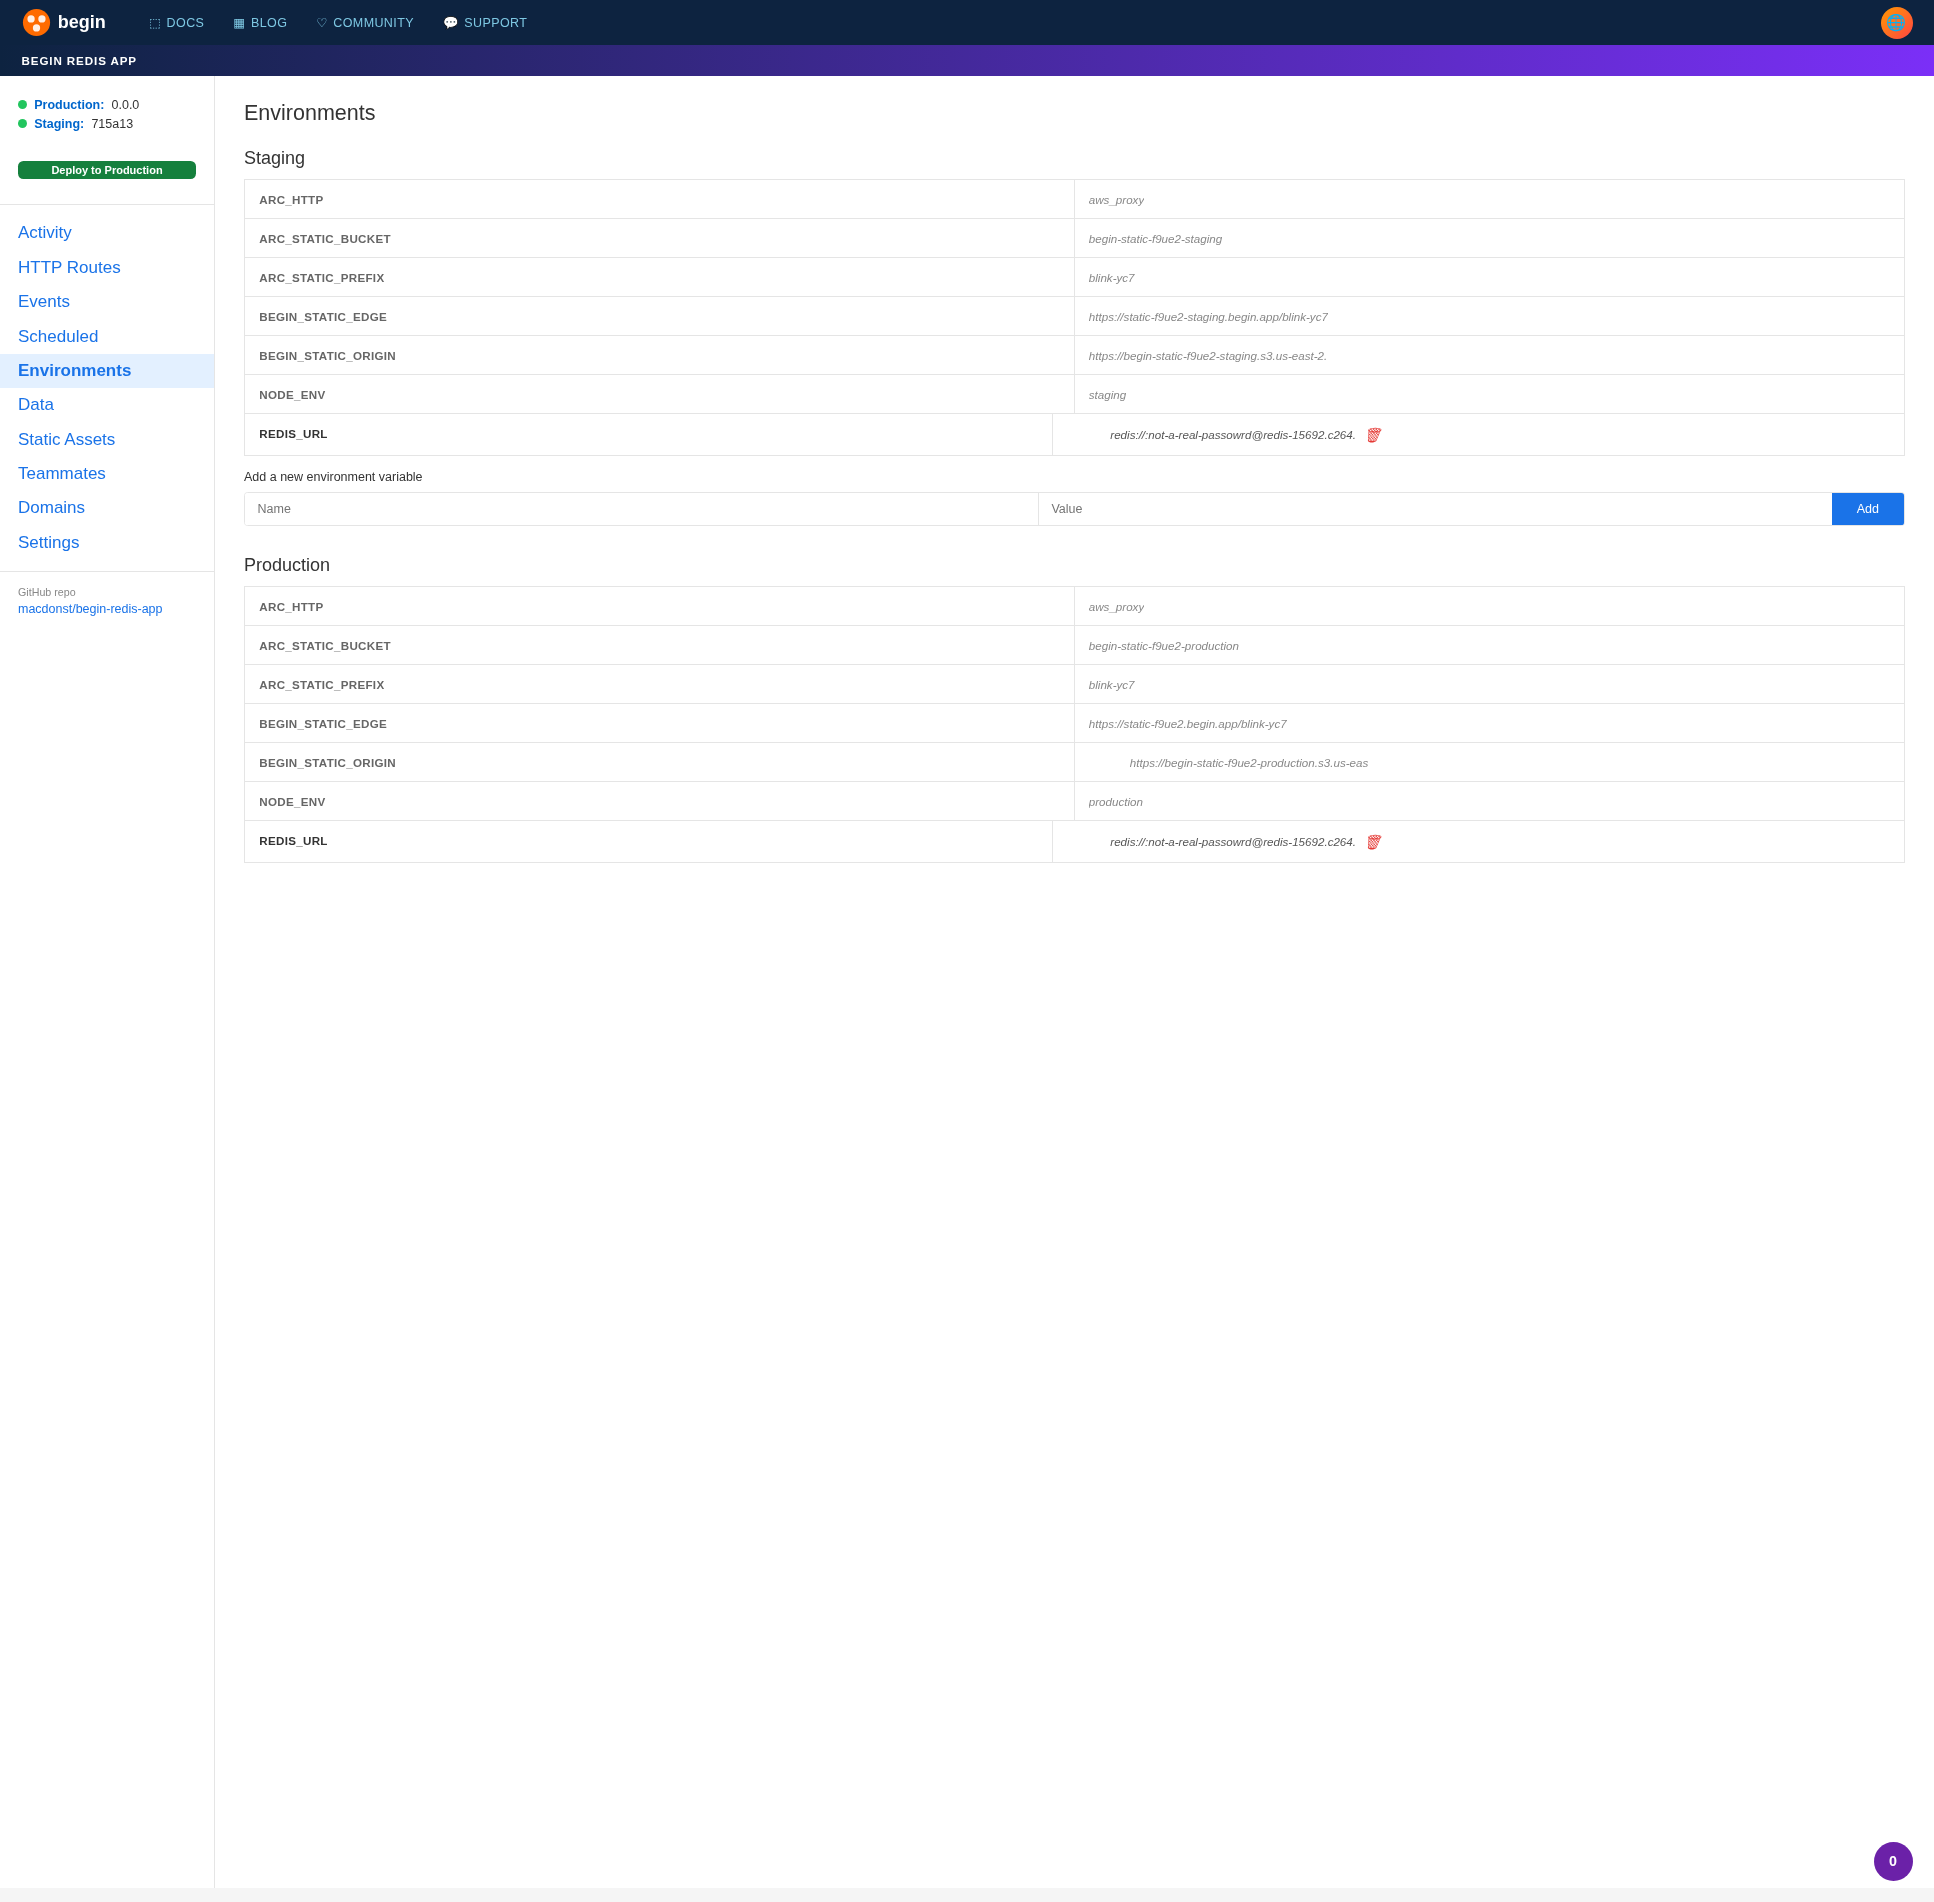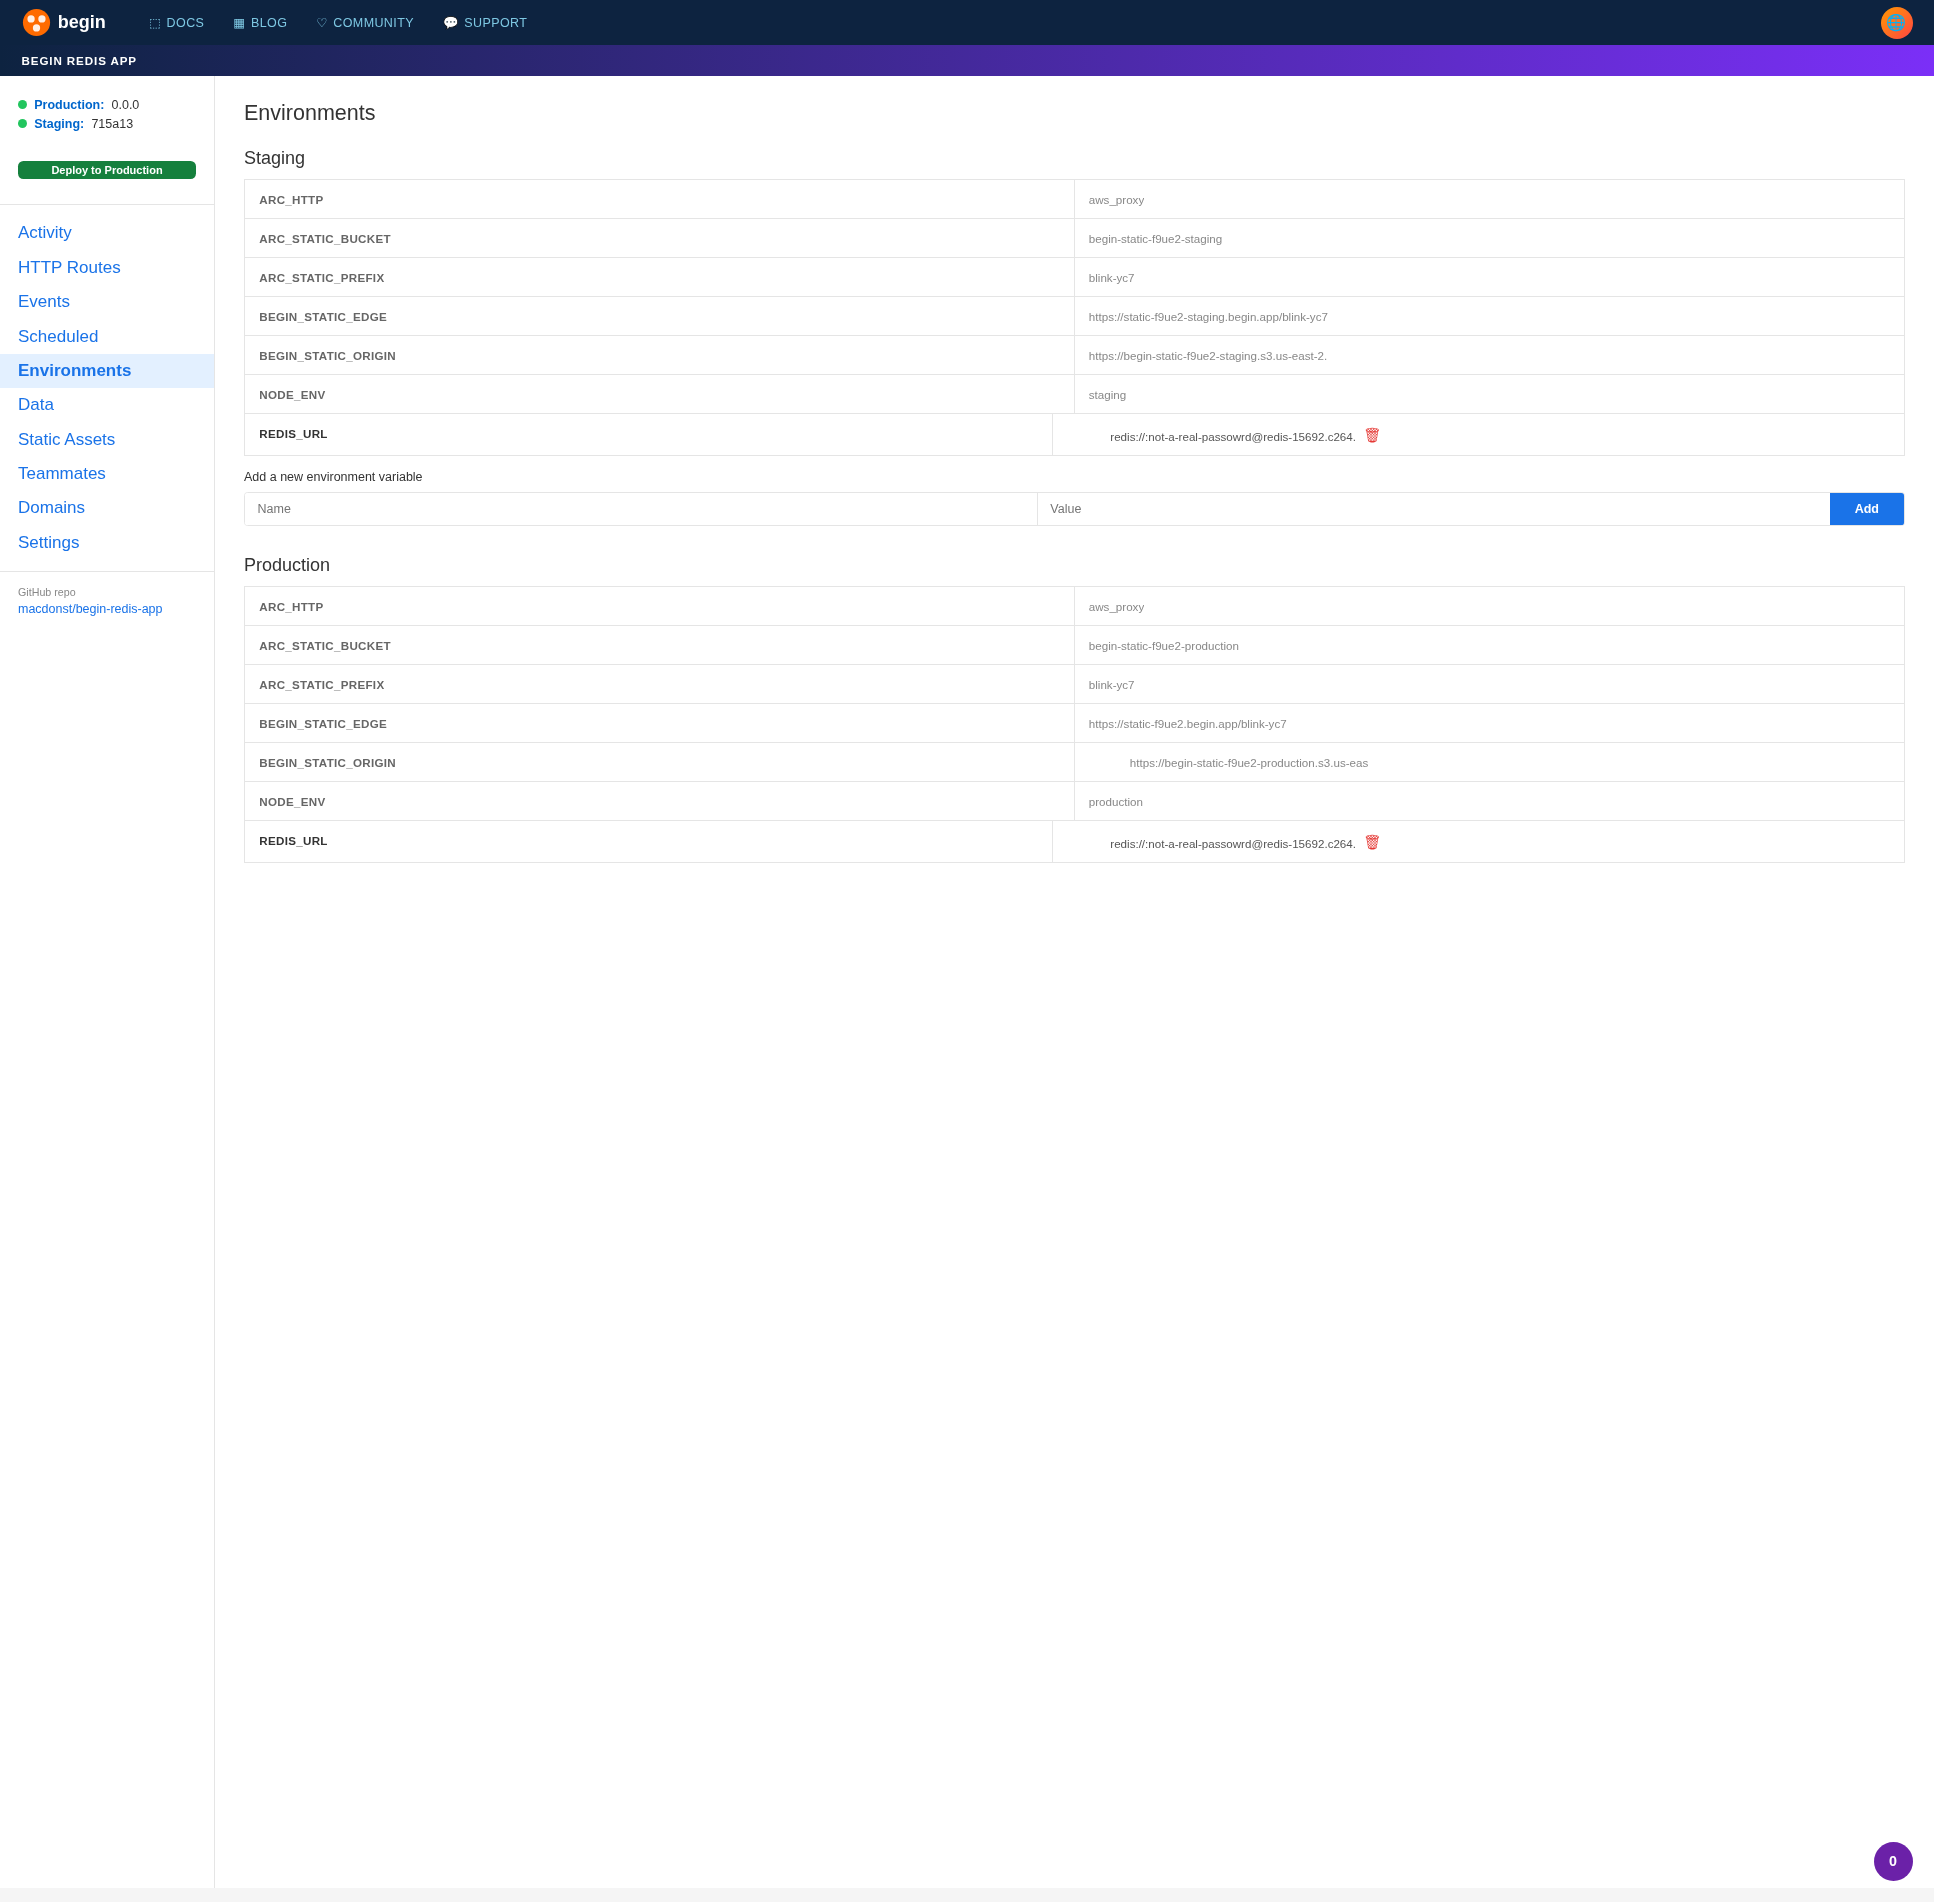--- a/index.html
+++ b/index.html
@@ -186,25 +186,26 @@
     }
     .env-key.bold-key {
       font-weight: 700;
       color: #333;
     }
     .env-val {
       padding: 12.5px 14.3px;
       font-size: 11.6px;
       color: #888;
       display: flex;
-      align-items: flex-end;
+      align-items: center;
       gap: 7.2px;
       overflow: hidden;
       text-overflow: ellipsis;
       white-space: nowrap;
+      font-style: italic;
     }
     .env-val.has-delete {
       color: #555;
     }
     .delete-icon {
       color: #e53935;
       cursor: pointer;
       font-size: 14.3px;
       flex-shrink: 0;
     }
@@ -234,21 +235,21 @@
       outline: none;
       border-right: 0.9px solid #e5e5e5;
     }
     .add-env-input:last-of-type { border-right: none; }
     .add-env-btn {
       background: #1a73e8;
       color: white;
       border: none;
       padding: 9px 25px;
       font-size: 12.5px;
-      font-weight: 700;
+      font-weight: 400;
       cursor: pointer;
     }
 
     
     .notif-badge {
       position: fixed;
       bottom: 21.5px;
       right: 21.5px;
       width: 39px;
       height: 39px;

